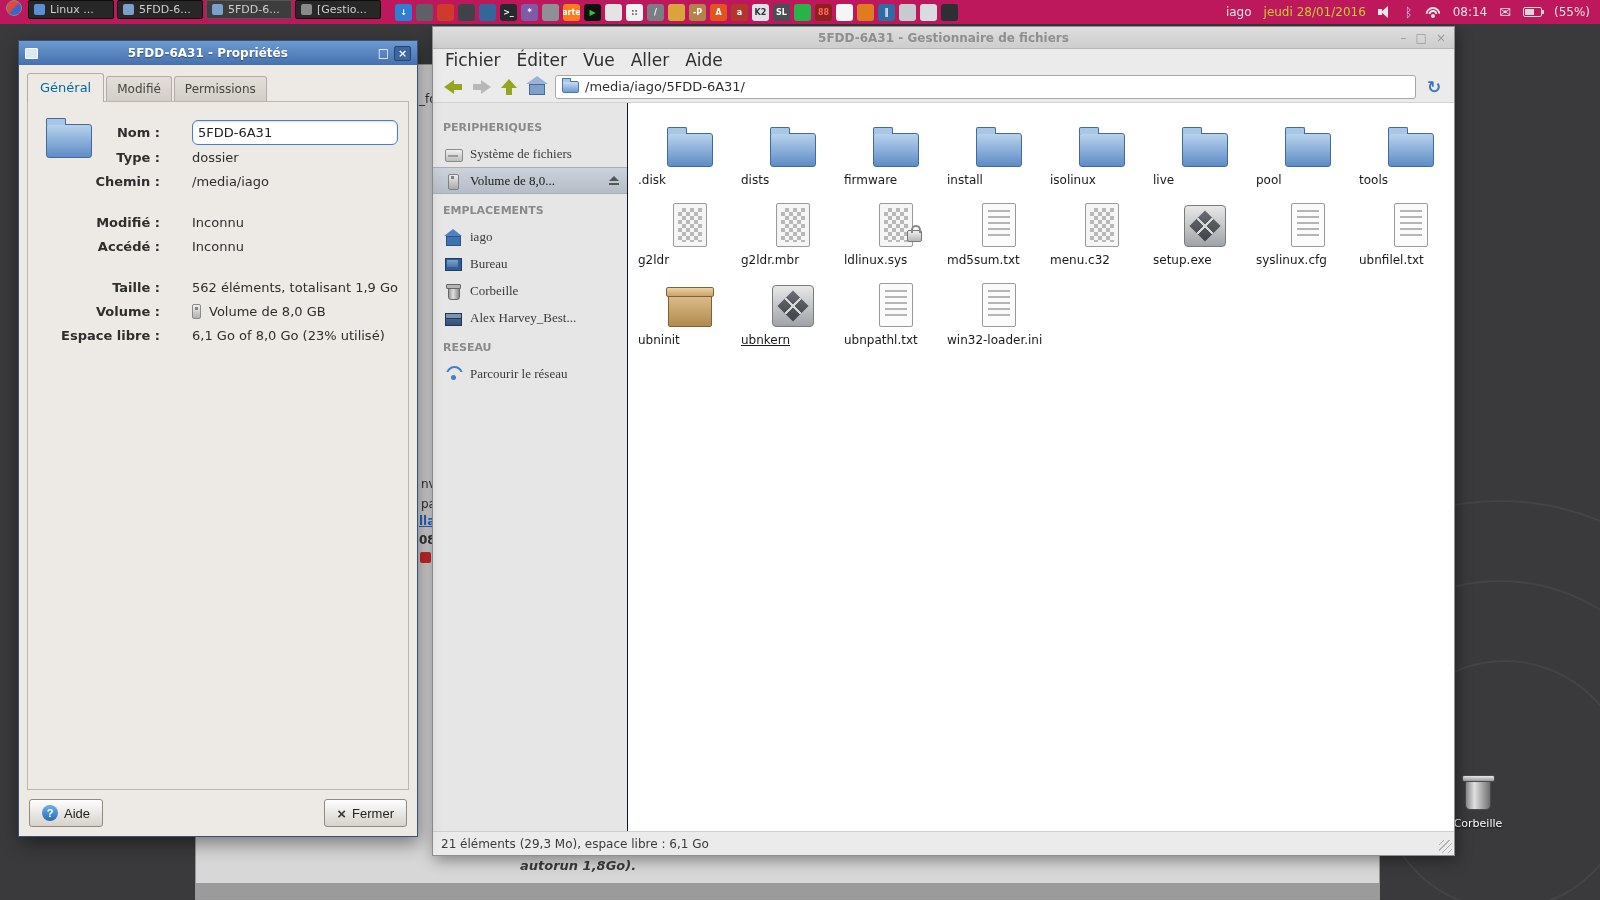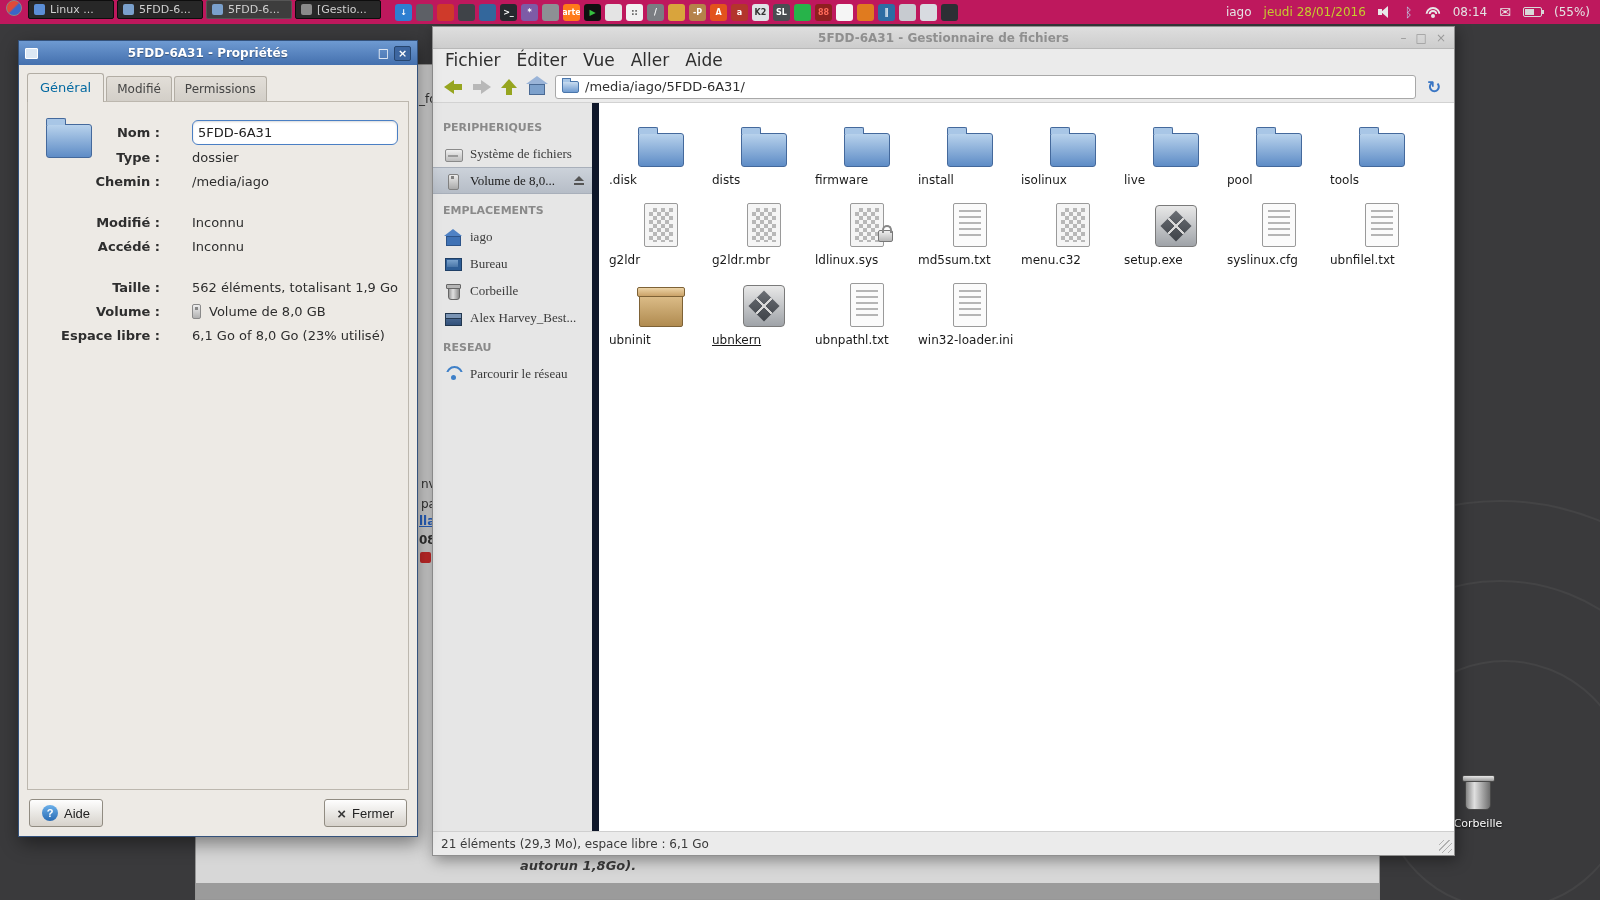--- a/index.html
+++ b/index.html
@@ -91,21 +91,21 @@
   .pathbar { flex:1; height:24px; background:#fff; border:1px solid #a8a8a8; border-radius:3px;
     display:flex; align-items:center; gap:6px; padding:0 6px; margin:0 4px; }
   .path-folder { width:17px; height:12px; position:relative; flex:none;
     background:linear-gradient(#c8dcf0,#6f9bd0); border:1px solid #4a76ab; border-radius:1px 2px 2px 2px; }
   .path-folder::before { content:""; position:absolute; top:-4px; left:-1px; width:7px; height:3px;
     background:#a8c6e6; border:1px solid #4a76ab; border-bottom:none; border-radius:1px 1px 0 0; }
   .path-text { font-size:13px; color:#2e2e2e; }
   .refresh { color:#3a76c4; font-size:17px; font-weight:bold; }
 
   .fm-body { flex:1; display:flex; min-height:0; }
-  .fm-sidebar { width:166px; background:#e6e6e6; border-right:7px solid #0f172a; padding-top:8px; overflow:hidden; }
+  .fm-sidebar { width:195px; background:#e6e6e6; border-right:1px solid #0f172a; padding-top:8px; overflow:hidden; }
   .sb-header { padding:10px 10px 6px; font-size:11px; font-weight:bold; color:#8a8a8a; }
   .sb-item { height:27px; display:flex; align-items:center; gap:8px; padding-left:12px; font-size:13px; color:#3a3a3a;font-family:Liberation Serif, serif; }
   .sb-item.selected { background:linear-gradient(#ccd2da,#b6bdc7); border-top:1px solid #a8afba; border-bottom:1px solid #a8afba; color:#1a1a1a; }
   .sb-label { white-space:nowrap; overflow:hidden; text-overflow:ellipsis; flex:1; }
   .sb-ico { width:17px; height:16px; position:relative; flex:none; }
   .si-drive::before { content:""; position:absolute; left:0; top:3px; width:16px; height:11px;
     background:linear-gradient(#f0f0f0,#bdbdbd); border:1px solid #8a8a8a; border-radius:2px; }
   .si-drive::after { content:""; position:absolute; left:3px; bottom:5px; width:10px; height:2px; background:#9a9a9a; }
   .si-volume::before { content:""; position:absolute; left:3px; top:1px; width:9px; height:14px;
     background:linear-gradient(#ececec,#a9a9a9); border:1px solid #808080; border-radius:2px; }

